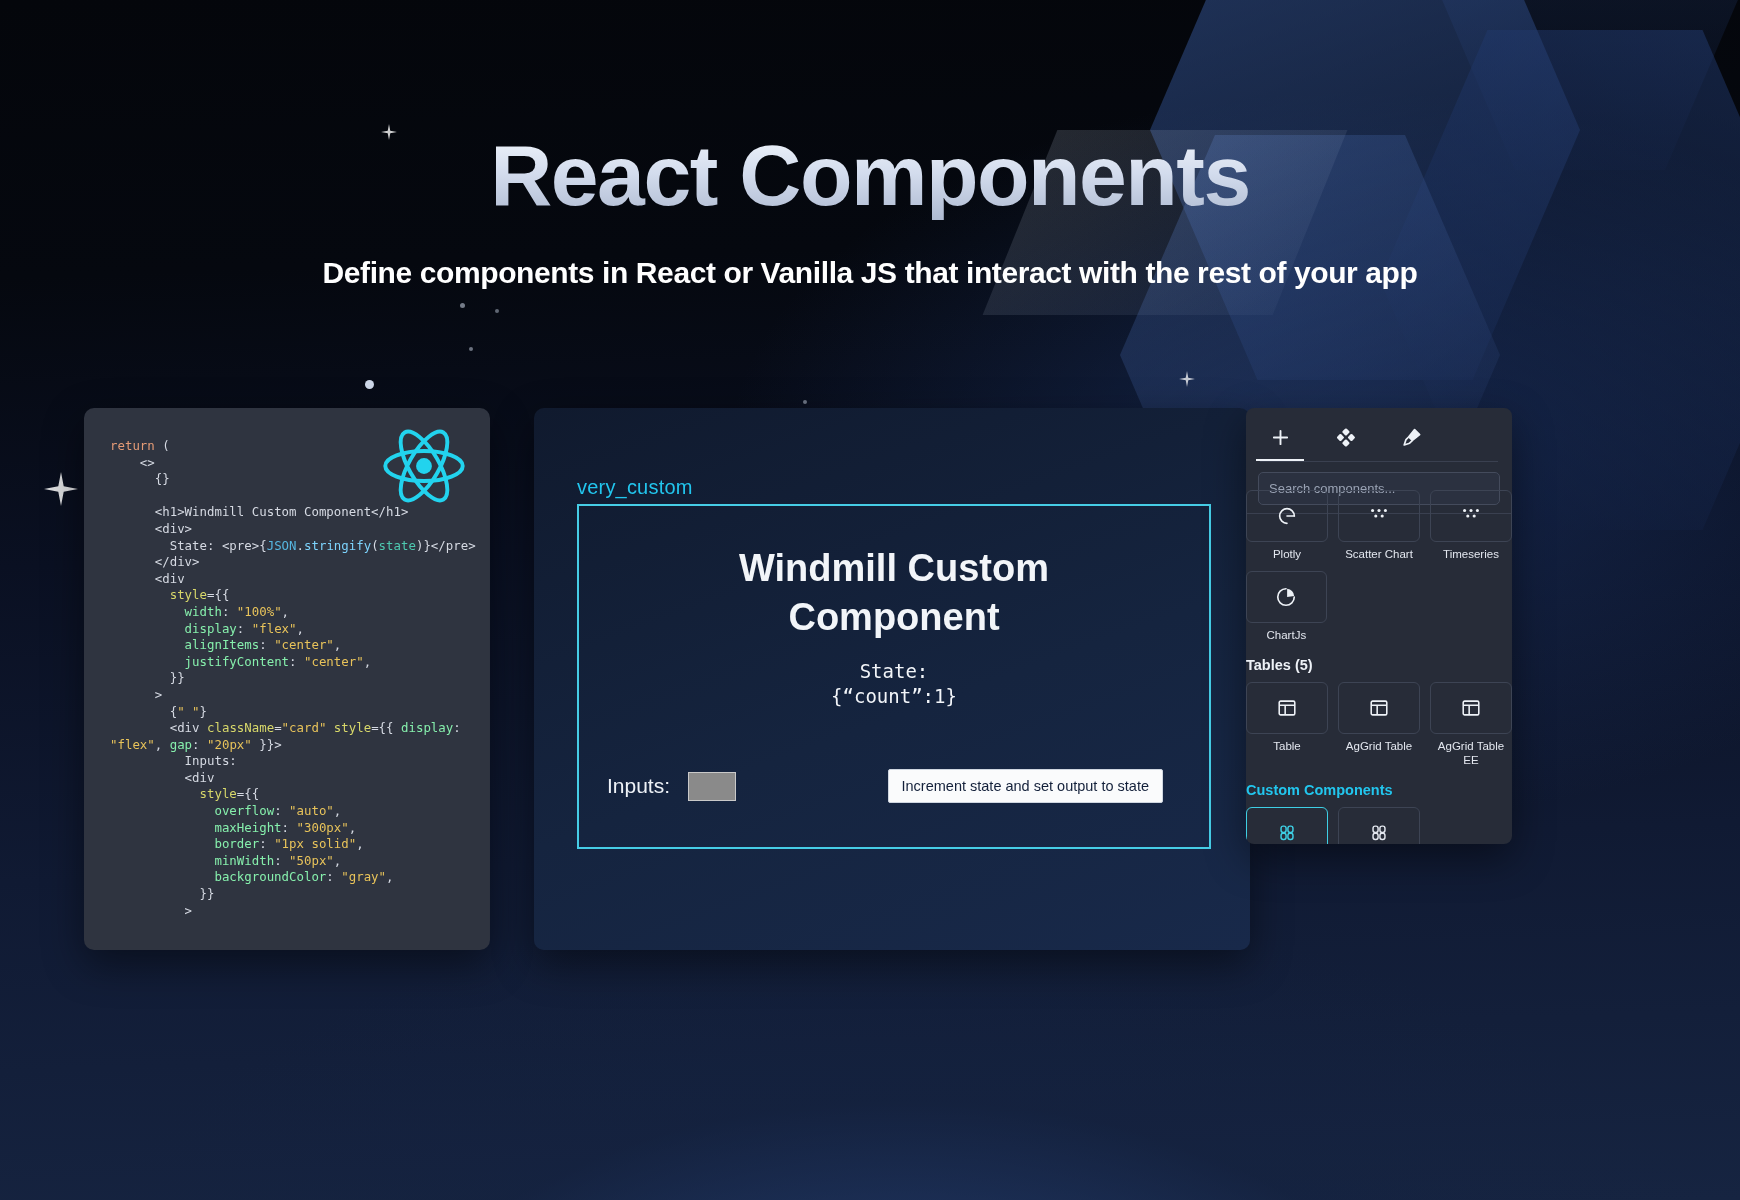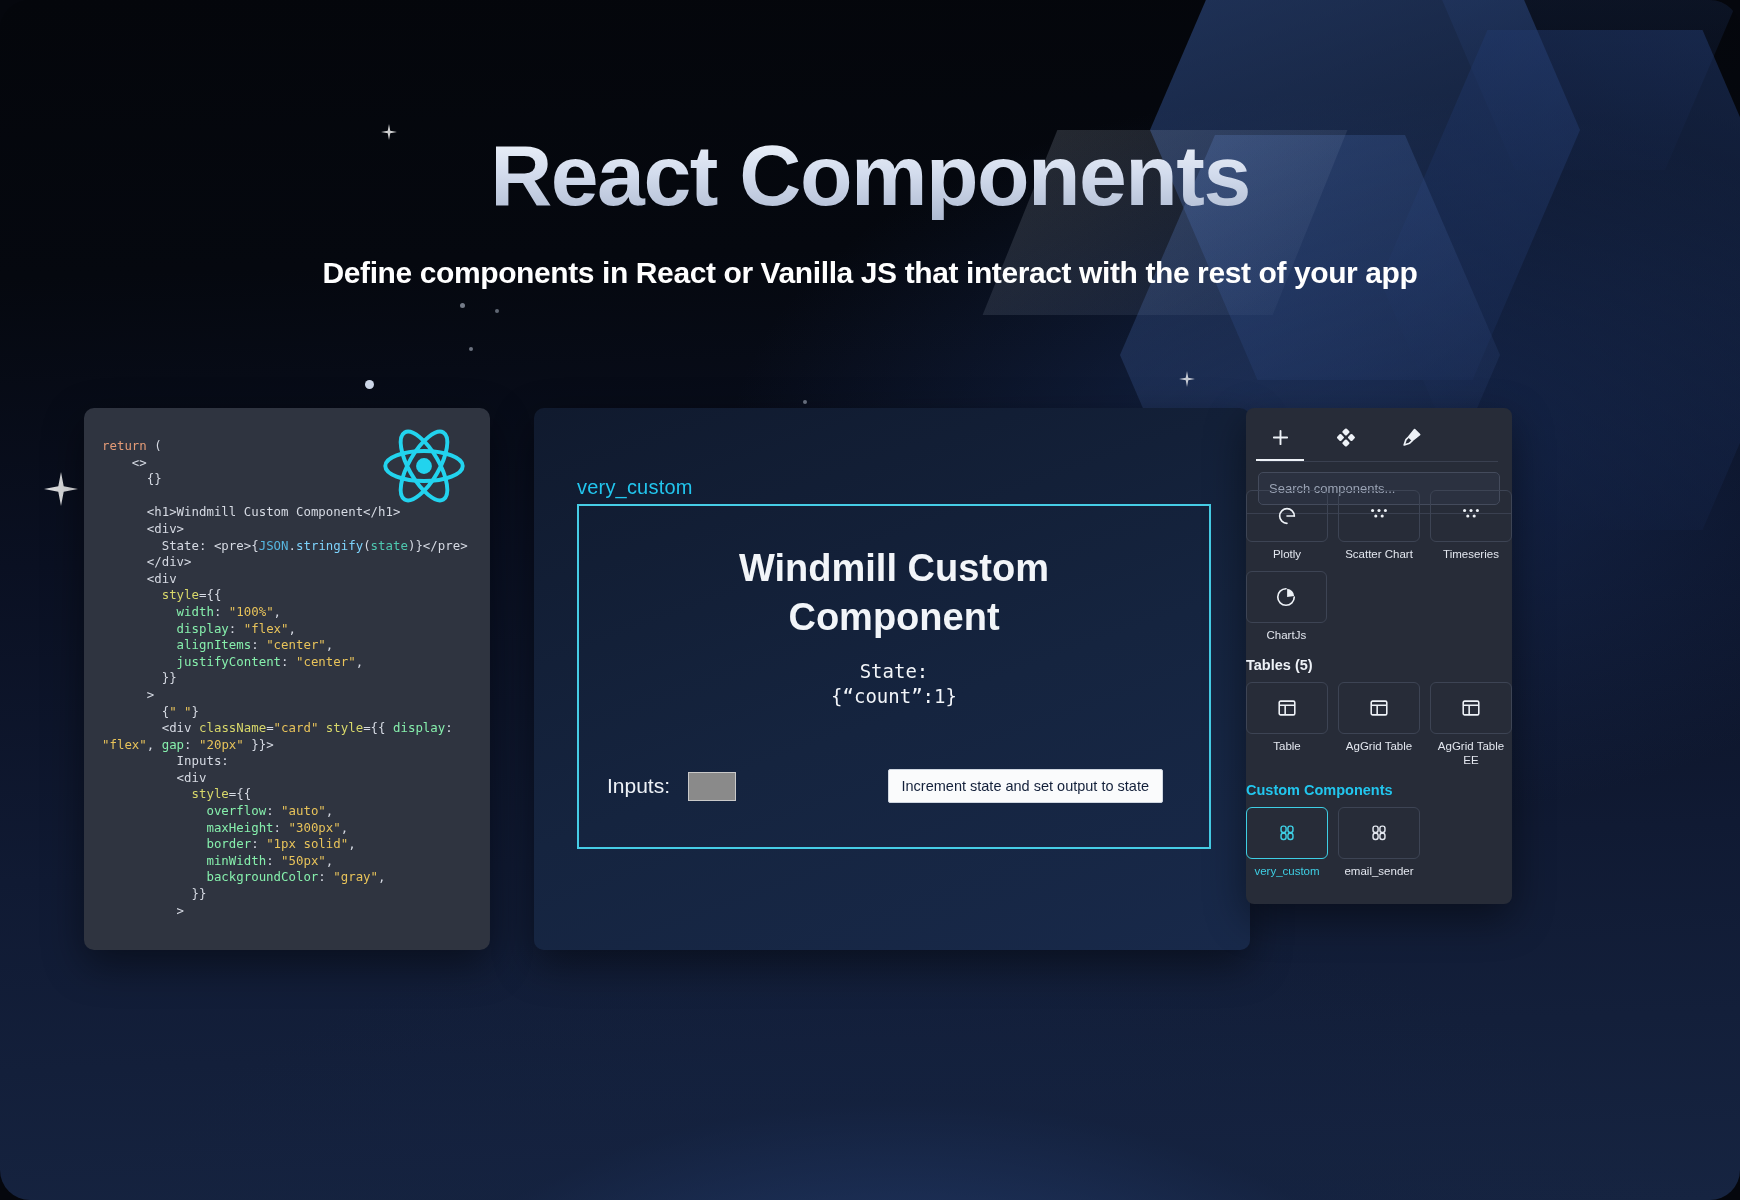--- a/index.html
+++ b/index.html
@@ -11,21 +11,20 @@
   }
 
   #stage {
     position: relative;
     width: 1740px; height: 1200px;
     overflow: hidden;
     background:
       radial-gradient(ellipse 1200px 700px at 52% 118%, rgba(42,72,130,0.85) 0%, rgba(20,34,64,0.45) 45%, rgba(5,8,16,0) 75%),
       radial-gradient(ellipse 900px 520px at 78% 38%, rgba(30,56,110,0.55) 0%, rgba(10,18,38,0) 70%),
       linear-gradient(178deg, #04060b 0%, #05080f 22%, #0a1022 45%, #101a33 70%, #162441 100%);
-    border-radius: 30px;
   }
 
   
   .hexwrap { position:absolute; top:-120px; right:-90px; width:860px; height:700px; pointer-events:none; }
   .hex {
     position: absolute;
     clip-path: polygon(25% 0%, 75% 0%, 100% 50%, 75% 100%, 25% 100%, 0% 50%);
   }
   .hex.a { width: 430px; height: 500px; top: 0px;   left: 180px; background: linear-gradient(160deg, rgba(60,96,166,0.55), rgba(22,40,80,0.42)); }
   .hex.b { width: 430px; height: 500px; top: 150px; left: 410px; background: linear-gradient(200deg, rgba(36,62,118,0.50), rgba(14,26,54,0.38)); }
@@ -74,21 +73,21 @@
   .code-card {
     position:absolute; left:84px; top:408px;
     width: 406px; height: 542px;
     background:#2f3440;
     border-radius: 10px;
     overflow:hidden;
     box-shadow: 0 14px 40px rgba(0,0,0,.45);
   }
   .react-logo { position:absolute; right: 22px; top: 18px; }
   pre.code {
-    position:absolute; left: 4px; top: 30px;
+    position:absolute; left: 12px; top: 30px;
     margin:0; padding: 0 14px;
     font-family: "DejaVu Sans Mono", "Liberation Mono", monospace;
     font-size: 12.4px;
     line-height: 16.6px;
     color: #d6dae3;
     white-space: pre-wrap;
     word-break: break-word;
   }
   .k-ret { color:#e49b76; }
   .k-tag { color:#d6dae3; }
@@ -147,21 +146,21 @@
     border: 1px solid #cfd6e0;
     font-size: 14.5px;
     padding: 8px 13px;
     border-radius: 2px;
     font-family: "Liberation Sans", sans-serif;
   }
 
   
   .panel {
     position:absolute; left:1246px; top:408px;
-    width: 266px; height: 496px;
+    width: 266px; height: 436px;
     background:#272c38;
     border-radius: 8px 8px 8px 8px;
     overflow:hidden;
     box-shadow: 0 14px 40px rgba(0,0,0,.45);
   }
   .tabs { display:flex; padding: 12px 14px 0 14px; gap: 26px; }
   .tab {
     width: 40px; height: 34px;
     display:flex; align-items:center; justify-content:center;
     position:relative;

